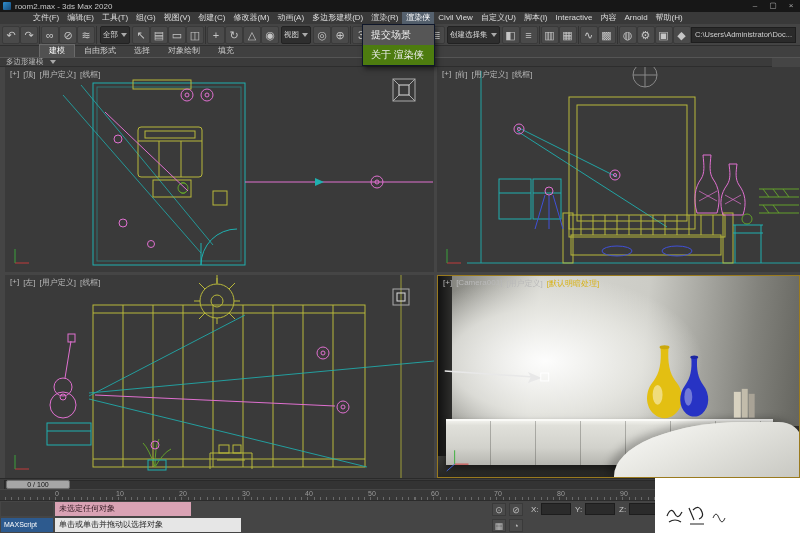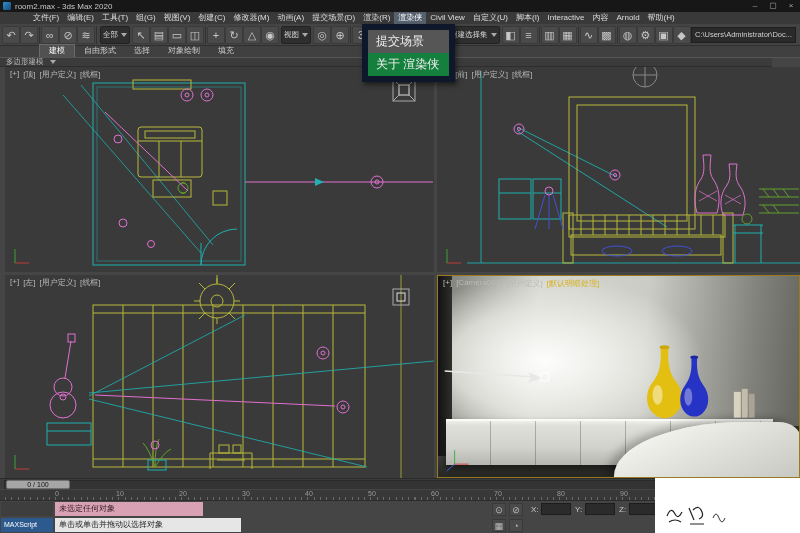--- a/index.html
+++ b/index.html
@@ -14,22 +14,22 @@
   .win-controls{margin-left:auto;display:flex;}
   .win-btn{width:18px;height:12px;font-size:8px;line-height:11px;text-align:center;color:#aaa;}
 
   
   .menubar{position:absolute;left:0;top:12px;width:800px;height:12px;background:#393939;
            display:flex;align-items:center;font-size:8px;color:#dcdcdc;border-bottom:1px solid #2e2e2e;padding-left:29px;}
   .menu-item{padding:0 4px;line-height:12px;white-space:nowrap;}
   .menu-item.open{background:#55616e;color:#fff;}
 
   
-  .dropdown{position:absolute;left:362px;top:24px;z-index:40;background:#15803d;
-            border:6px solid #0f172a;box-shadow:2px 3px 5px rgba(0,0,0,.5);font-size:12px;}
+  .dropdown{position:absolute;left:362px;top:24px;z-index:40;background:#4d7c0f;
+            border:1px solid #0f172a;box-shadow:2px 3px 5px rgba(0,0,0,.5);font-size:10px;}
   .dropdown .dd-item{padding:3px 10px 3px 8px;white-space:nowrap;color:#eee;}
   .dropdown .dd-item:first-child{background:#565656;}
 
   
   .toolbar{position:absolute;left:0;top:24px;width:800px;height:22px;background:#444;
            border-bottom:1px solid #2f2f2f;display:flex;align-items:center;padding:0 2px;box-sizing:border-box;}
   .ticon{width:18px;height:18px;flex:none;background:#4a4a4a;border:1px solid #3a3a3a;box-sizing:border-box;
          color:#c6c6c6;font-size:11px;line-height:16px;text-align:center;border-radius:2px;overflow:hidden;}
   .tsep{width:1px;height:18px;background:#323232;margin:0 1px;flex:none;}
   .tdrop{height:16px;background:#2e2e2e;border:1px solid #222;border-radius:2px;color:#ddd;font-size:7.5px;
@@ -82,21 +82,21 @@
              border-radius:2px;font-size:7px;line-height:8px;text-align:center;color:#111;box-sizing:border-box;}
   .ruler{position:absolute;left:0;top:489px;width:800px;height:11px;background:#383838;border-top:1px solid #454545;}
   .ruler .lbl{position:absolute;top:0;font-size:7px;color:#9a9a9a;transform:translateX(-50%);}
   .tickstrip{position:absolute;left:5px;right:5px;bottom:0;height:4px;
              background:repeating-linear-gradient(90deg,#6a6a6a 0 1px,transparent 1px 6.3px);}
 
   
   .statusbar{position:absolute;left:0;top:500px;width:800px;height:33px;background:#454545;
              border-top:1px solid #2b2b2b;font-size:8px;}
   .lgray{position:absolute;left:1px;top:1px;width:52px;height:14px;background:#3e3e3e;}
-  .macro{position:absolute;left:55px;top:1px;width:148px;height:14px;background:#d9a2b4;color:#301820;
+  .macro{position:absolute;left:55px;top:1px;width:136px;height:14px;background:#d9a2b4;color:#301820;
          line-height:14px;padding-left:4px;box-sizing:border-box;}
   .listener{position:absolute;left:1px;top:17px;width:52px;height:14px;background:#2d5a8e;color:#fff;
             line-height:14px;font-size:7px;padding-left:3px;box-sizing:border-box;}
   .prompt{position:absolute;left:55px;top:17px;width:186px;height:14px;background:#e6e6e6;color:#222;
           line-height:14px;padding-left:4px;box-sizing:border-box;}
   .sicon{position:absolute;width:14px;height:13px;background:#4a4a4a;border:1px solid #3a3a3a;color:#bbb;
          text-align:center;line-height:12px;font-size:9px;box-sizing:border-box;}
   .slabel{position:absolute;color:#c8c8c8;font-size:8px;line-height:13px;}
   .sfield{position:absolute;width:30px;height:12px;background:#2b2b2b;border:1px solid #1d1d1d;box-sizing:border-box;
           color:#ddd;font-size:7px;line-height:10px;padding-left:2px;}
@@ -121,21 +121,21 @@
 
   <div class="menubar">
     <span class="menu-item">文件(F)</span>
     <span class="menu-item">编辑(E)</span>
     <span class="menu-item">工具(T)</span>
     <span class="menu-item">组(G)</span>
     <span class="menu-item">视图(V)</span>
     <span class="menu-item">创建(C)</span>
     <span class="menu-item">修改器(M)</span>
     <span class="menu-item">动画(A)</span>
-    <span class="menu-item">提交场景(D)</span>
+    <span class="menu-item">多边形建模(D)</span>
     <span class="menu-item">渲染(R)</span>
     <span class="menu-item open">渲染侠</span>
     <span class="menu-item">Civil View</span>
     <span class="menu-item">自定义(U)</span>
     <span class="menu-item">脚本(I)</span>
     <span class="menu-item">Interactive</span>
     <span class="menu-item">内容</span>
     <span class="menu-item">Arnold</span>
     <span class="menu-item">帮助(H)</span>
   </div>

